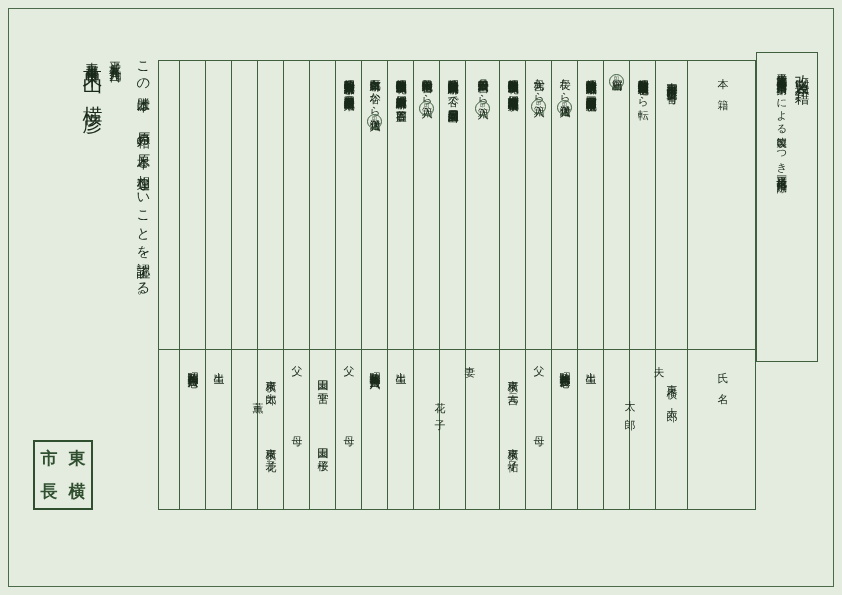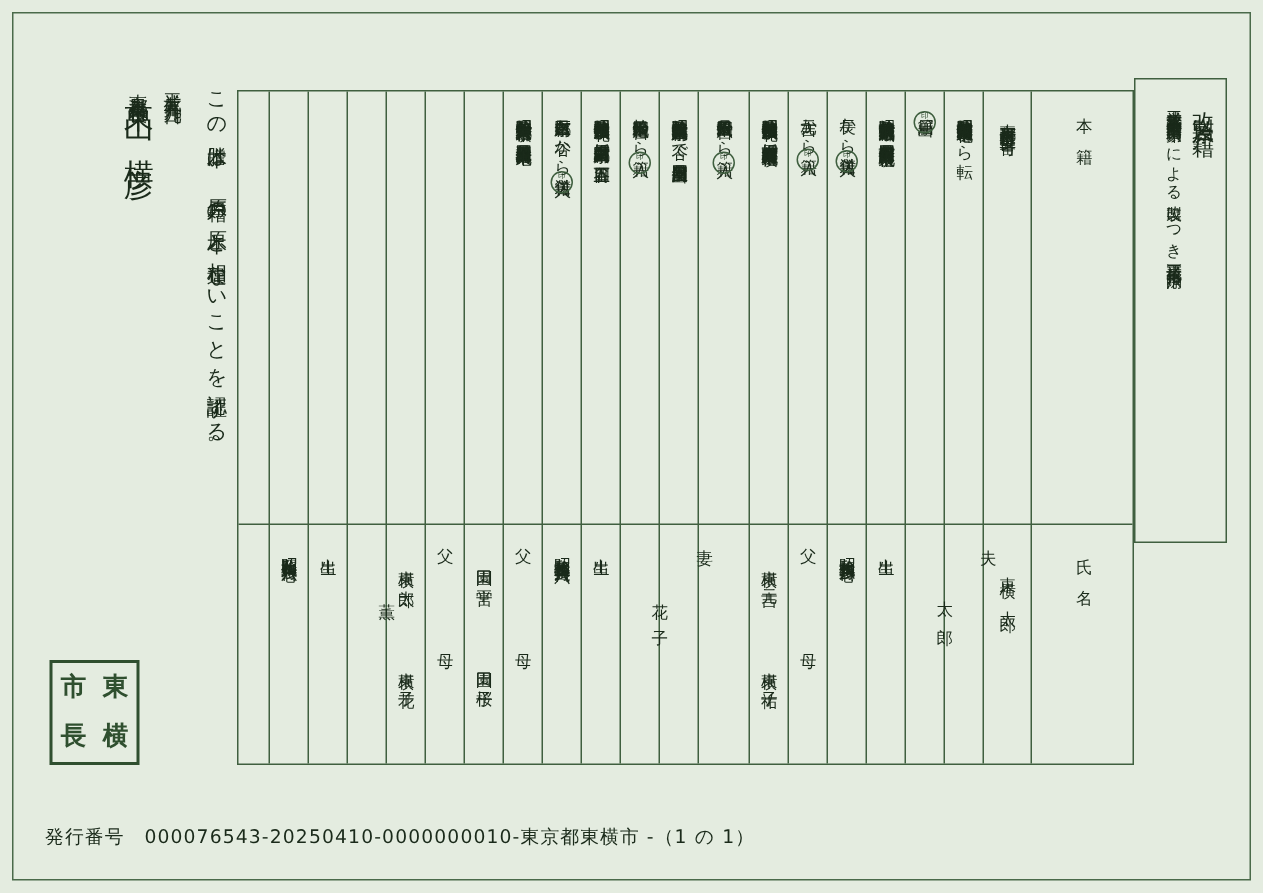--- a/index.html
+++ b/index.html
@@ -405,14 +405,13 @@
     <div class="v line cert-mayor">東山　横彦</div>
   </div>
 
   <div class="seal">
     <span>市</span>
     <span>東</span>
     <span>長</span>
     <span>横</span>
   </div>
 
-  <div class="footer">発行番号　000076543-20250410-0000000010-東京都東横市 -（1 の 1）</div>
 </div>
 
 </body></html>

